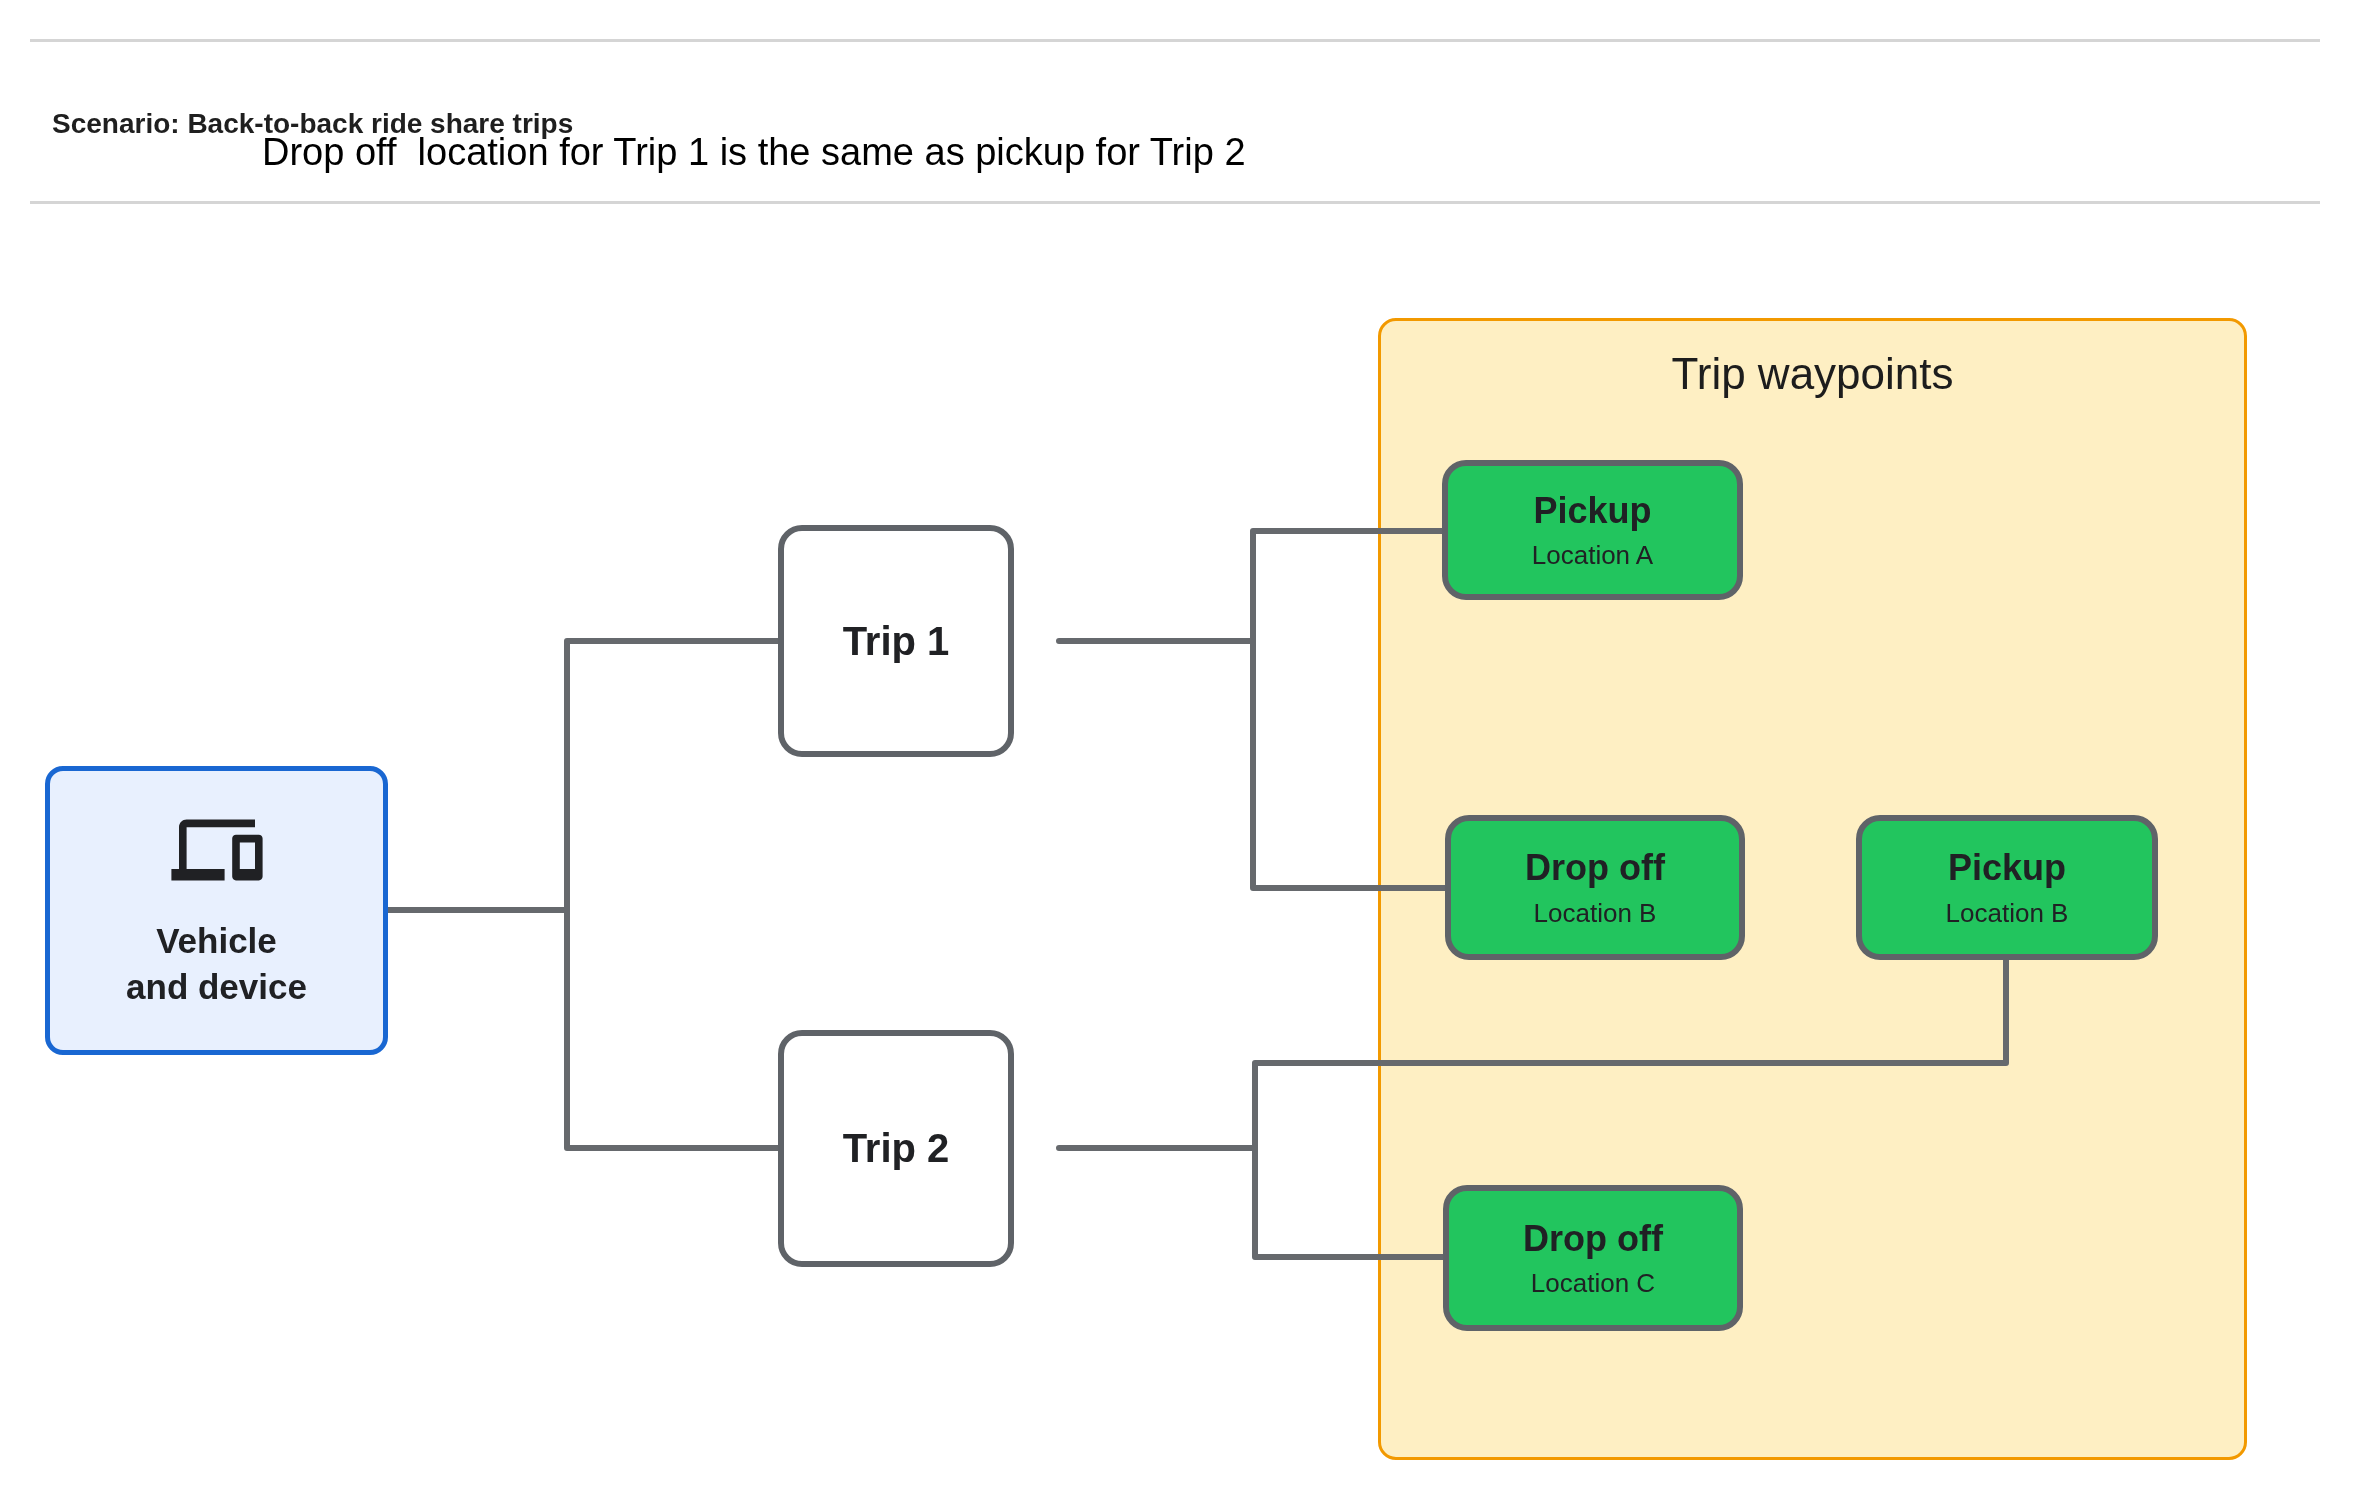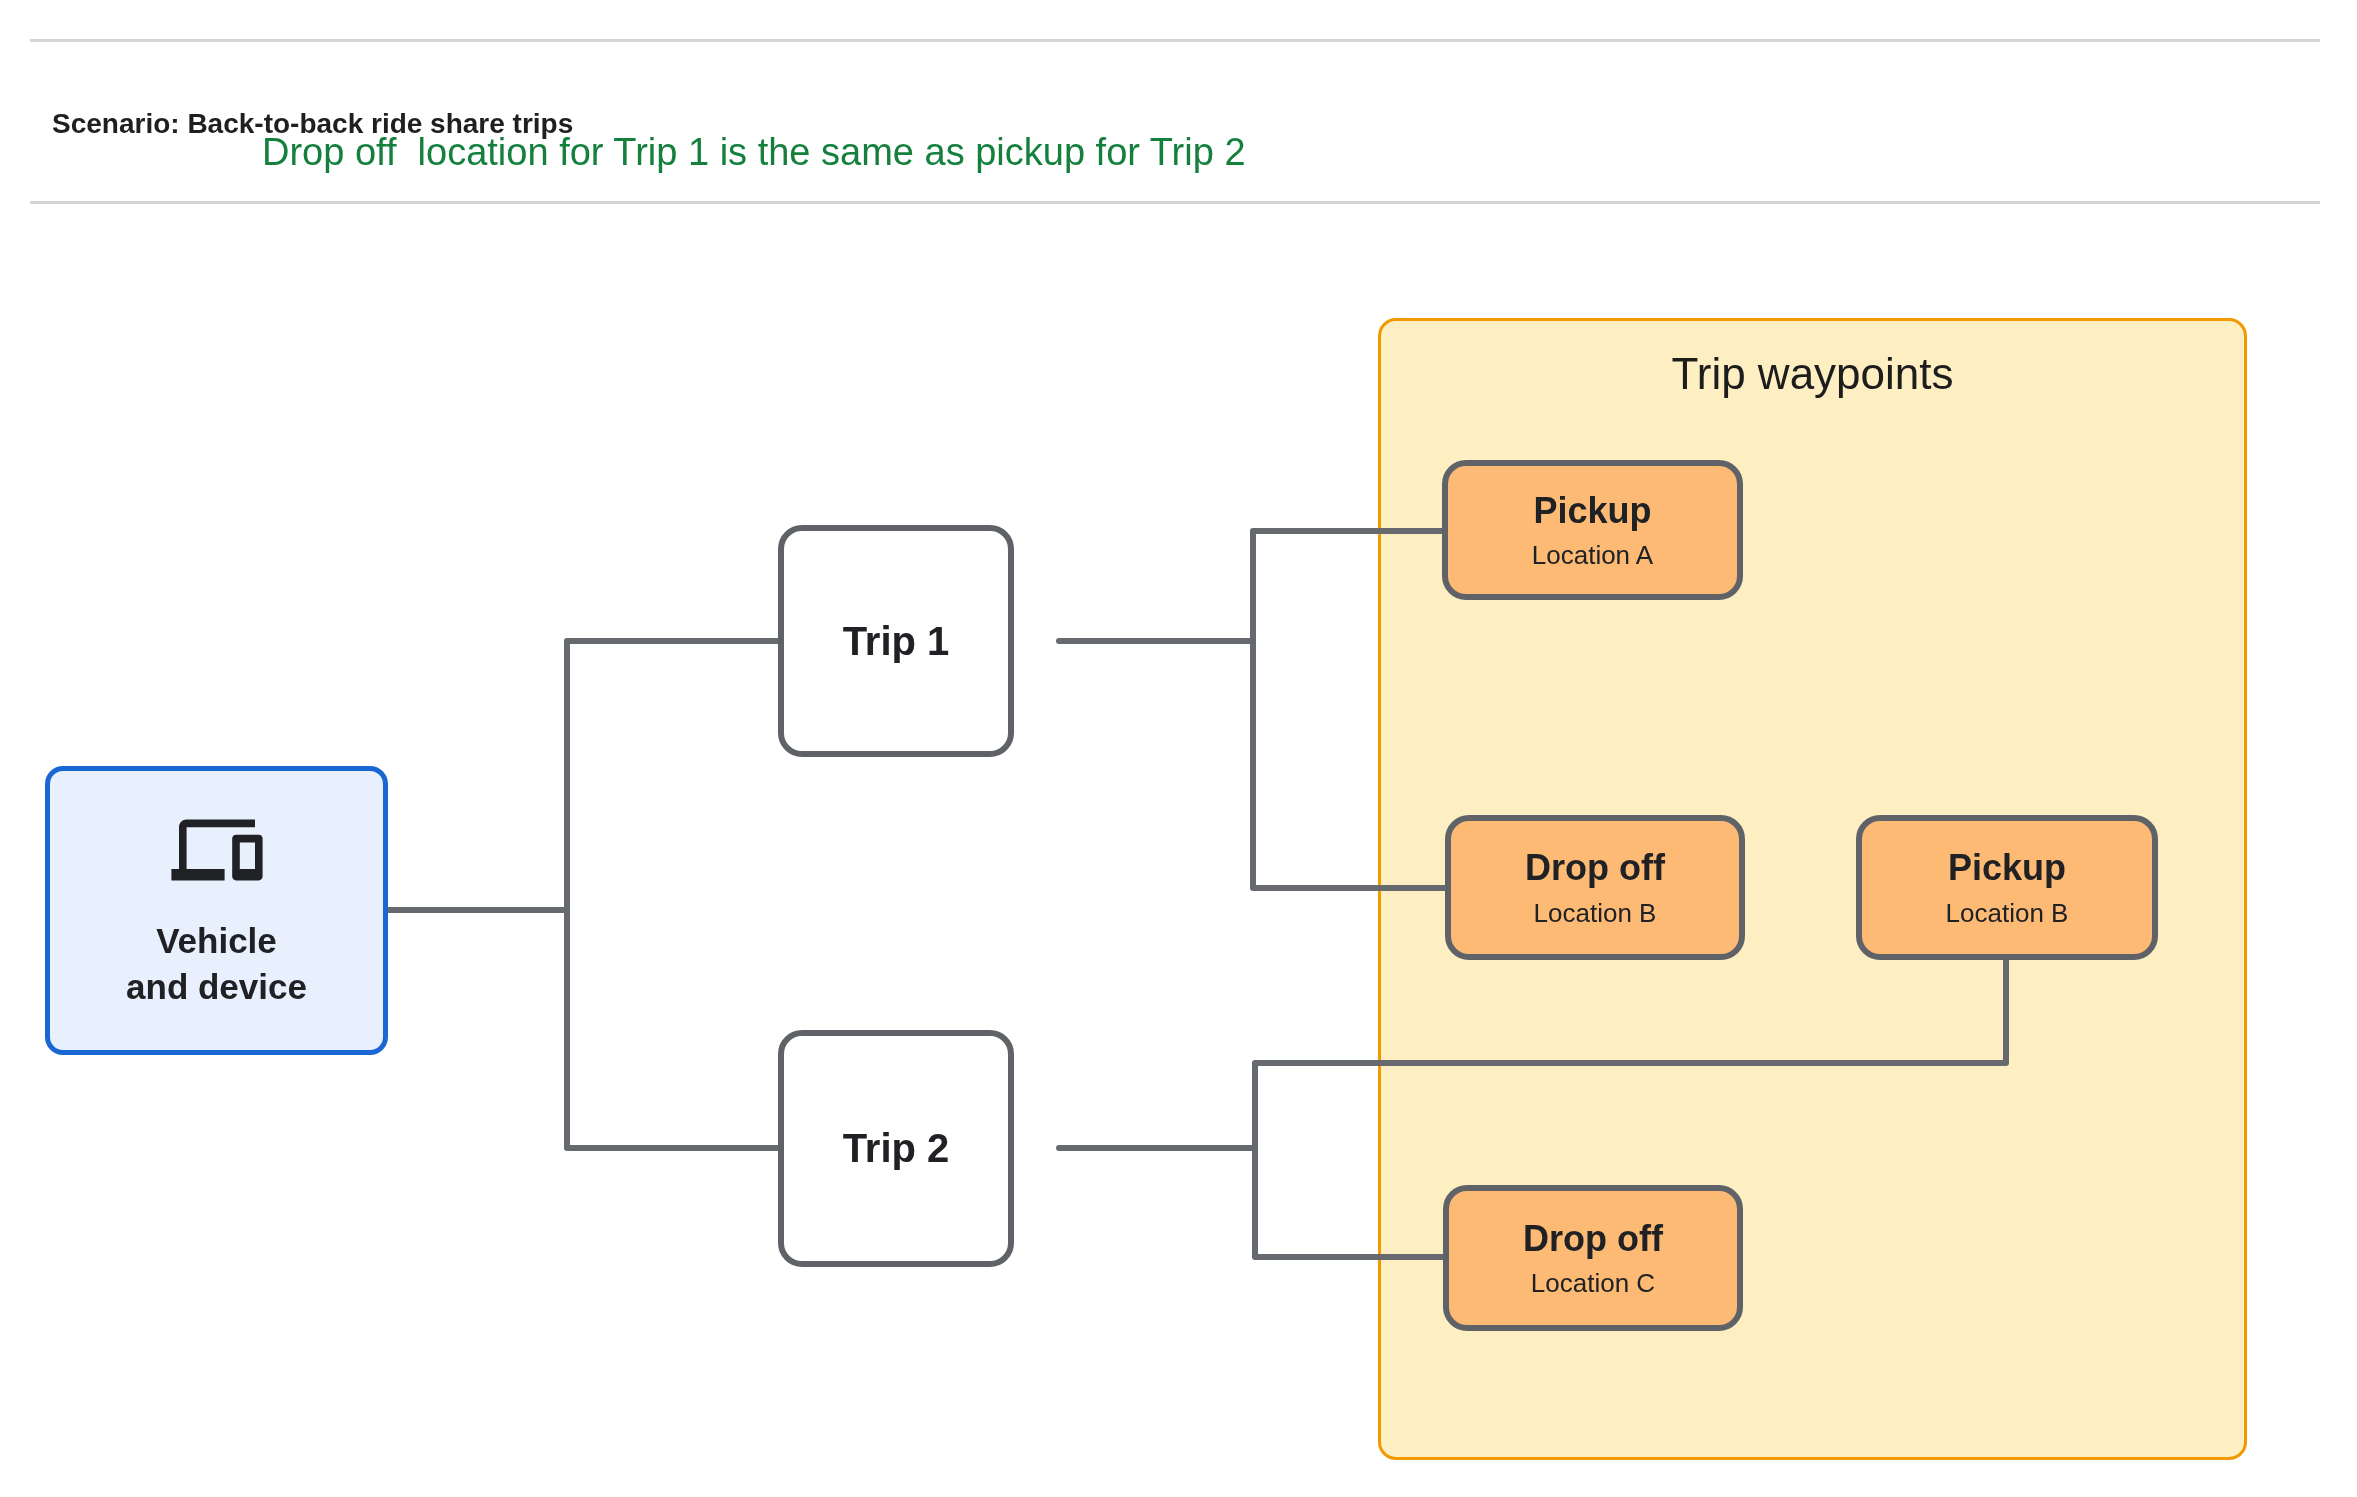--- a/index.html
+++ b/index.html
@@ -33,21 +33,21 @@
     color: #1f1f1f;
     white-space: pre;
     margin-top: 32px;
   }
   .page-subtitle {
     position: absolute;
     left: 262px;
     top: 131px;
     font-size: 38px;
     font-weight: normal;
-    color: #15803d;
+    color: #000000;
     white-space: pre;
   }
 
   .container-box {
     position: absolute;
     border-radius: 18px;
     z-index: 1;
   }
   .container-box.green {
     left: 500px; top: 318px;
@@ -108,21 +108,21 @@
     background: #ffffff;
     border: 6px solid #5f6368;
     border-radius: 24px;
     font-size: 40px;
     font-weight: bold;
   }
   .trip-node.trip-1 { left: 778px; top: 525px; height: 232px; }
   .trip-node.trip-2 { left: 778px; top: 1030px; height: 237px; }
 
   .waypoint-node {
-    background: #fdba74;
+    background: #22c55e;
     border: 6px solid #5f6368;
     border-radius: 24px;
   }
   .waypoint-node .wp-title { font-size: 36px; font-weight: bold; line-height: 1.2; }
   .waypoint-node .wp-subtitle { font-size: 26px; font-weight: normal; line-height: 1.2; margin-top: 8px; }
   .waypoint-node.pickup-a  { left: 1442px; top: 460px;  width: 301px; height: 140px; }
   .waypoint-node.dropoff-b { left: 1445px; top: 815px;  width: 300px; height: 145px; }
   .waypoint-node.pickup-b  { left: 1856px; top: 815px;  width: 302px; height: 145px; }
   .waypoint-node.dropoff-c { left: 1443px; top: 1185px; width: 300px; height: 146px; }
 

